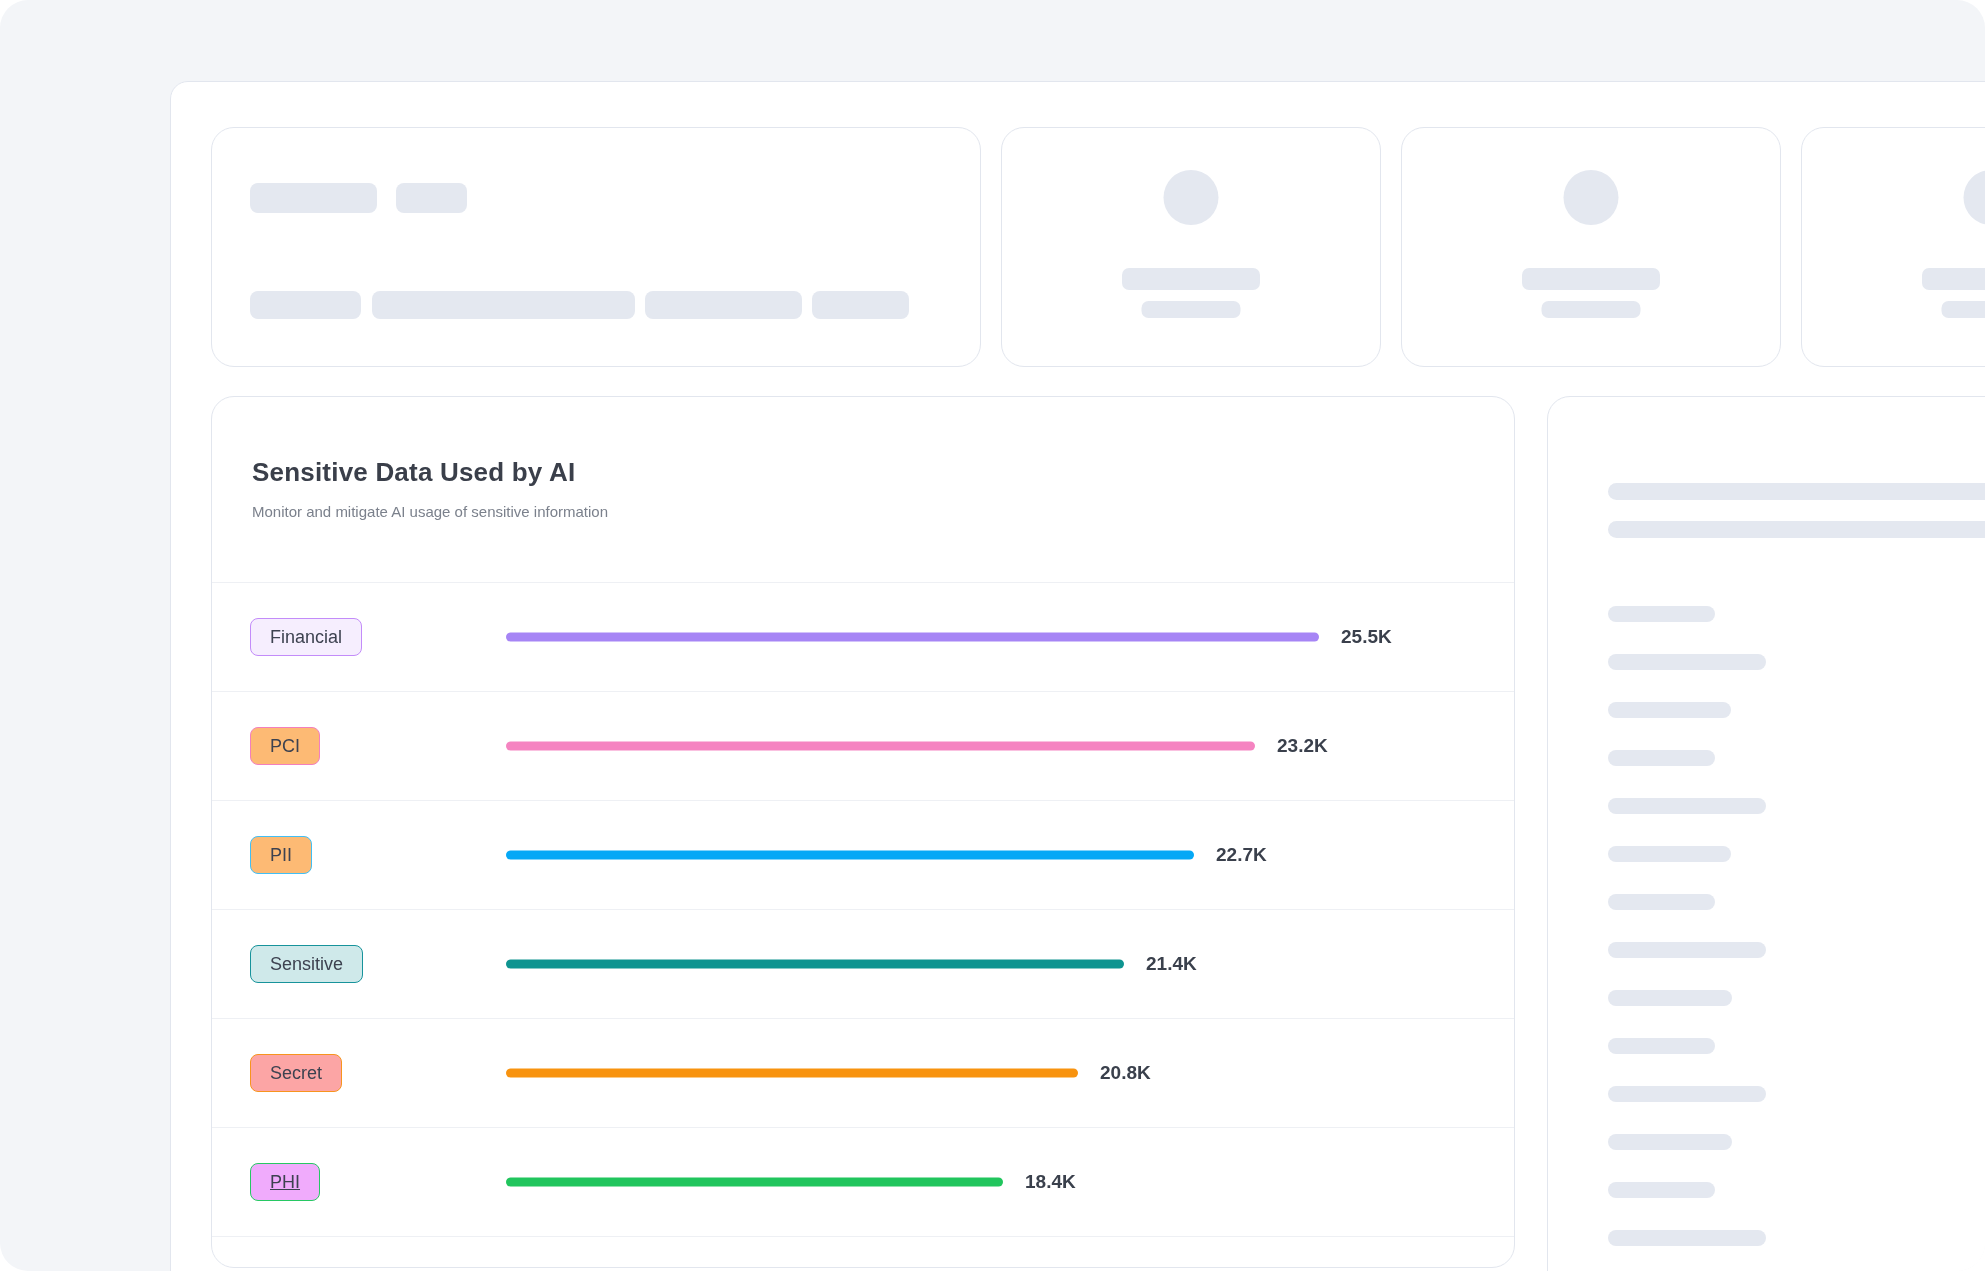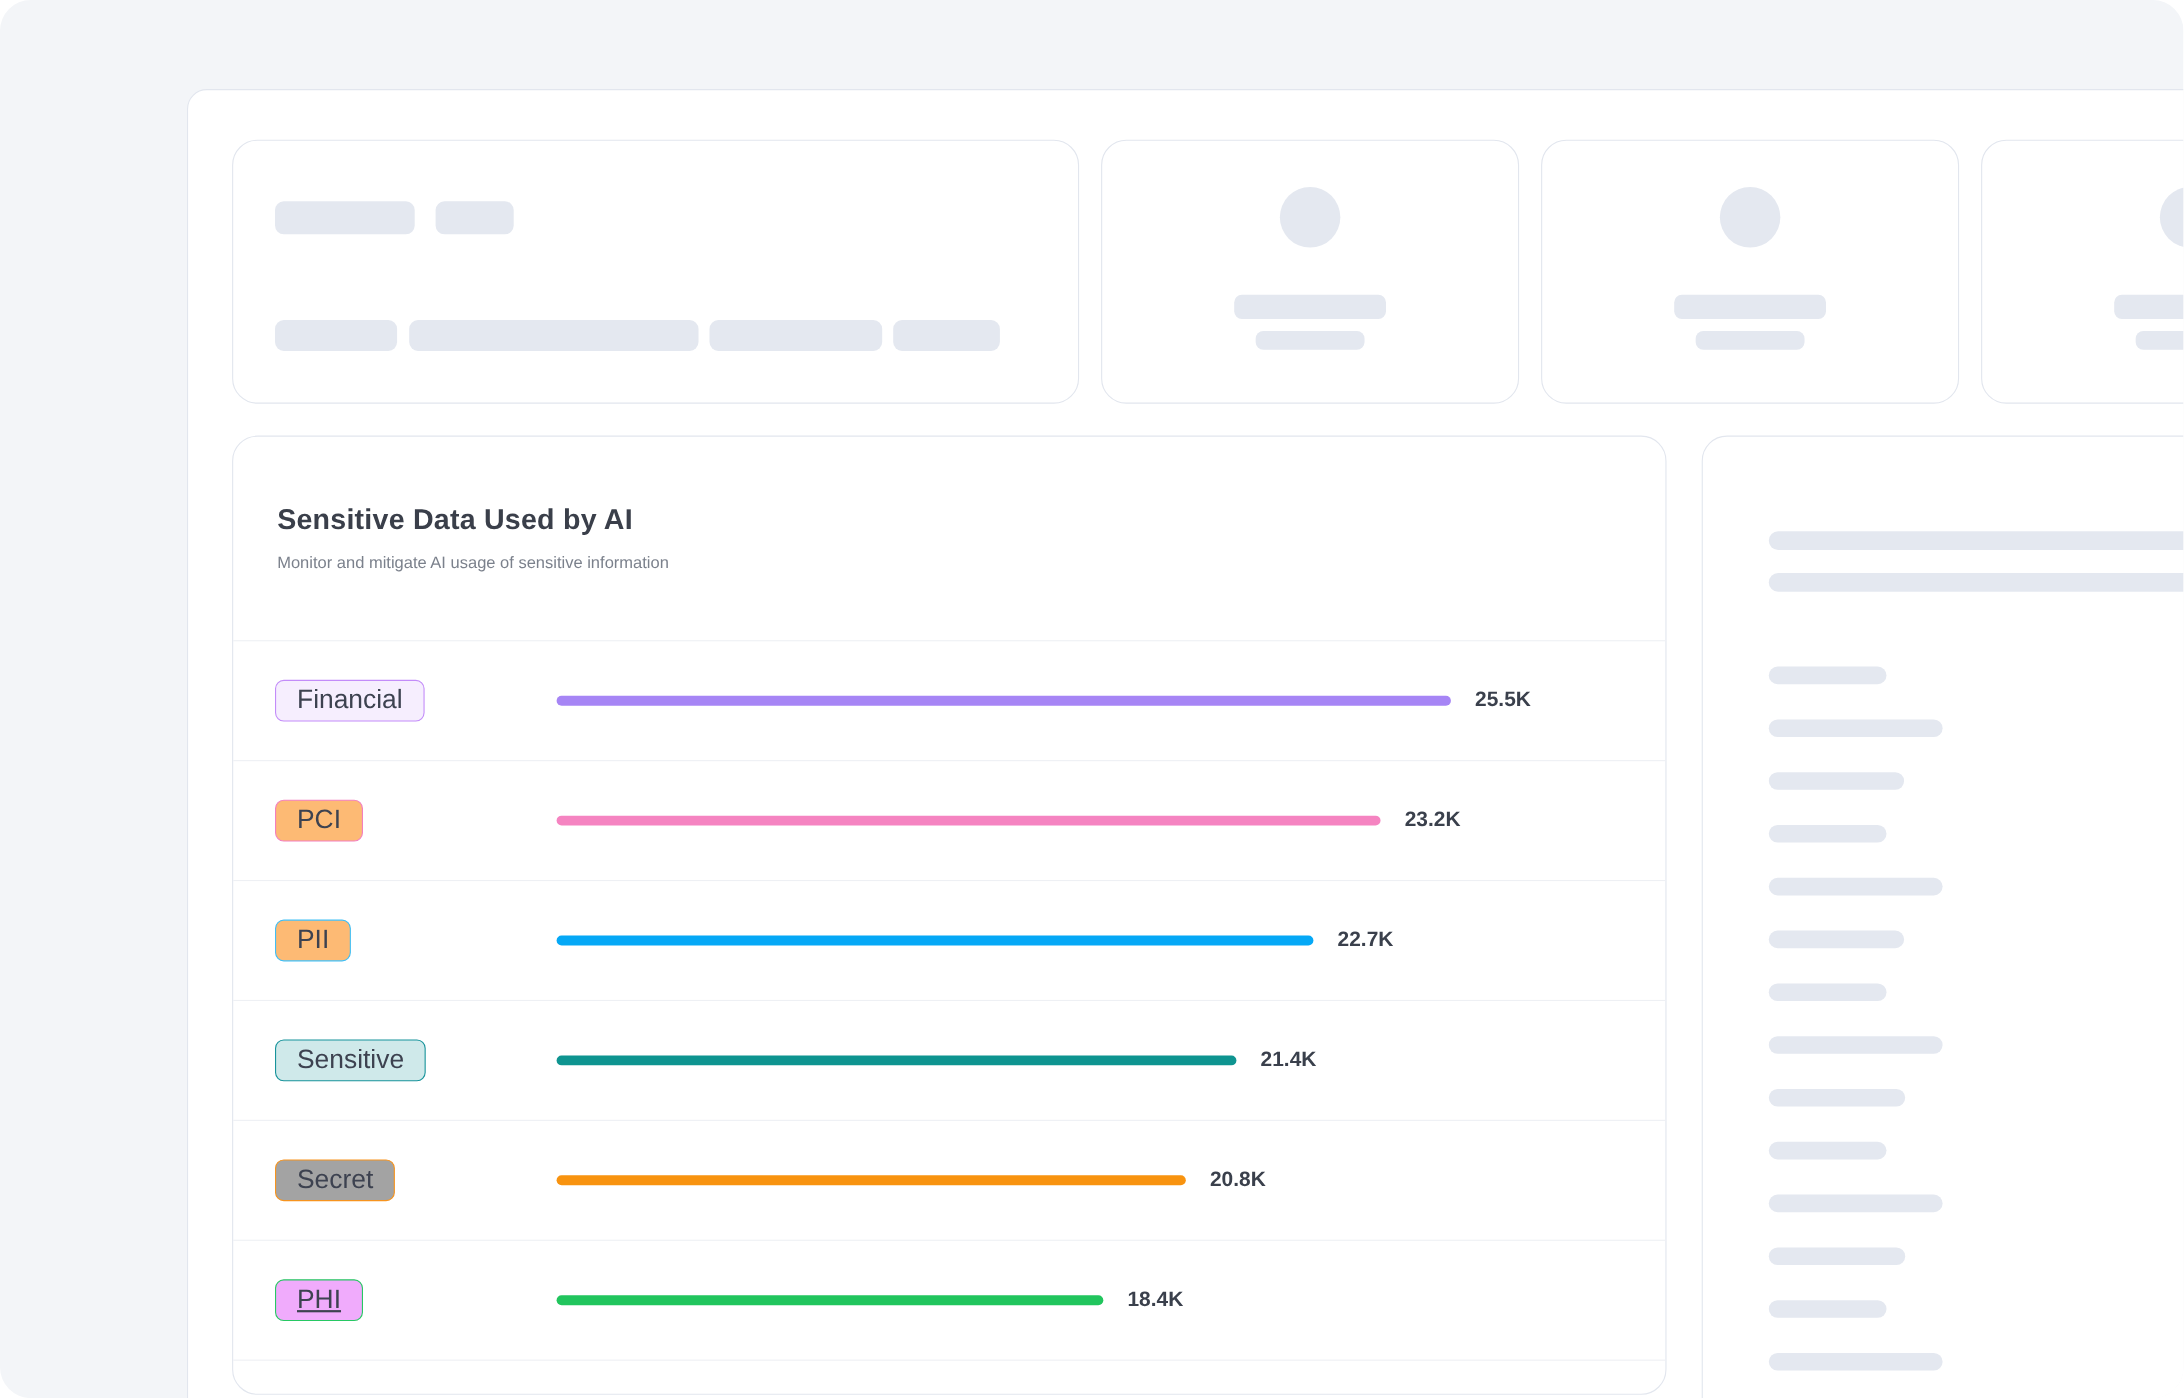--- a/index.html
+++ b/index.html
@@ -21,21 +21,21 @@
   .avatar-line2{position:absolute;left:50%;top:173px;transform:translateX(-50%);width:99px;height:17px;
                 border-radius:7px;background:#e4e8f0;}
   
   .chart-card{position:absolute;left:211px;top:396px;width:1304px;height:872px;}
   .chart-header{height:186px;box-sizing:border-box;padding:58px 40px 0;border-bottom:1.5px solid #eef0f4;}
   .chart-title{margin:0;font-size:26px;line-height:34px;font-weight:700;color:#3a3f4a;letter-spacing:.2px;}
   .chart-subtitle{margin:9px 0 0;font-size:15px;line-height:28px;font-weight:400;color:#7b818c;}
   .chart-row{position:relative;height:108px;border-bottom:1.5px solid #eef0f4;}
   .badge{position:absolute;left:38px;top:50%;transform:translateY(-50%);
          display:inline-flex;align-items:center;height:38px;padding:0 19px;
-         border:1.5px solid;border-radius:8px;font-size:24px;color:#3d4250;box-sizing:border-box;white-space:nowrap;}
+         border:1.5px solid;border-radius:8px;font-size:18px;color:#3d4250;box-sizing:border-box;white-space:nowrap;}
   .bar{position:absolute;top:50%;transform:translateY(-50%);height:9px;border-radius:5px;}
   .value{position:absolute;top:50%;transform:translateY(-50%);font-size:19px;font-weight:700;color:#3a404c;white-space:nowrap;}
   
   .side-card{position:absolute;left:1547px;top:396px;width:660px;height:1000px;padding:86px 0 0 60px;box-sizing:border-box;}
   .side-line{background:#e4e8f0;border-radius:999px;height:17px;}
   .side-line.wide{width:540px;margin-bottom:21px;}
   .side-line.wide + .side-line.wide{margin-bottom:68px;}
   .side-line.short{height:16px;margin-bottom:32px;}
 </style>
 </head>
@@ -98,21 +98,21 @@
     <span class="value" style="left: 1004px;">22.7K</span>
   </div>
 
   <div class="chart-row">
     <span class="badge" style="background: rgb(207, 233, 234); border-color: rgb(23, 147, 155);">Sensitive</span>
     <div class="bar" style="left: 294px; width: 618px; height: 9px; background: rgb(14, 148, 144);"></div>
     <span class="value" style="left: 934px;">21.4K</span>
   </div>
 
   <div class="chart-row">
-    <span class="badge" style="background: #a3a3a3; border-color: rgb(247, 148, 30);">Secret</span>
+    <span class="badge" style="background: #fca5a5; border-color: rgb(247, 148, 30);">Secret</span>
     <div class="bar" style="left: 294px; width: 572px; height: 9px; background: rgb(248, 147, 15);"></div>
     <span class="value" style="left: 888px;">20.8K</span>
   </div>
 
   <div class="chart-row">
     <span class="badge" style="background: #f0abfc; border-color: rgb(39, 200, 99); text-decoration: underline;">PHI</span>
     <div class="bar" style="left: 294px; width: 497px; height: 9px; background: rgb(33, 197, 93);"></div>
     <span class="value" style="left: 813px;">18.4K</span>
   </div>
 </div>

